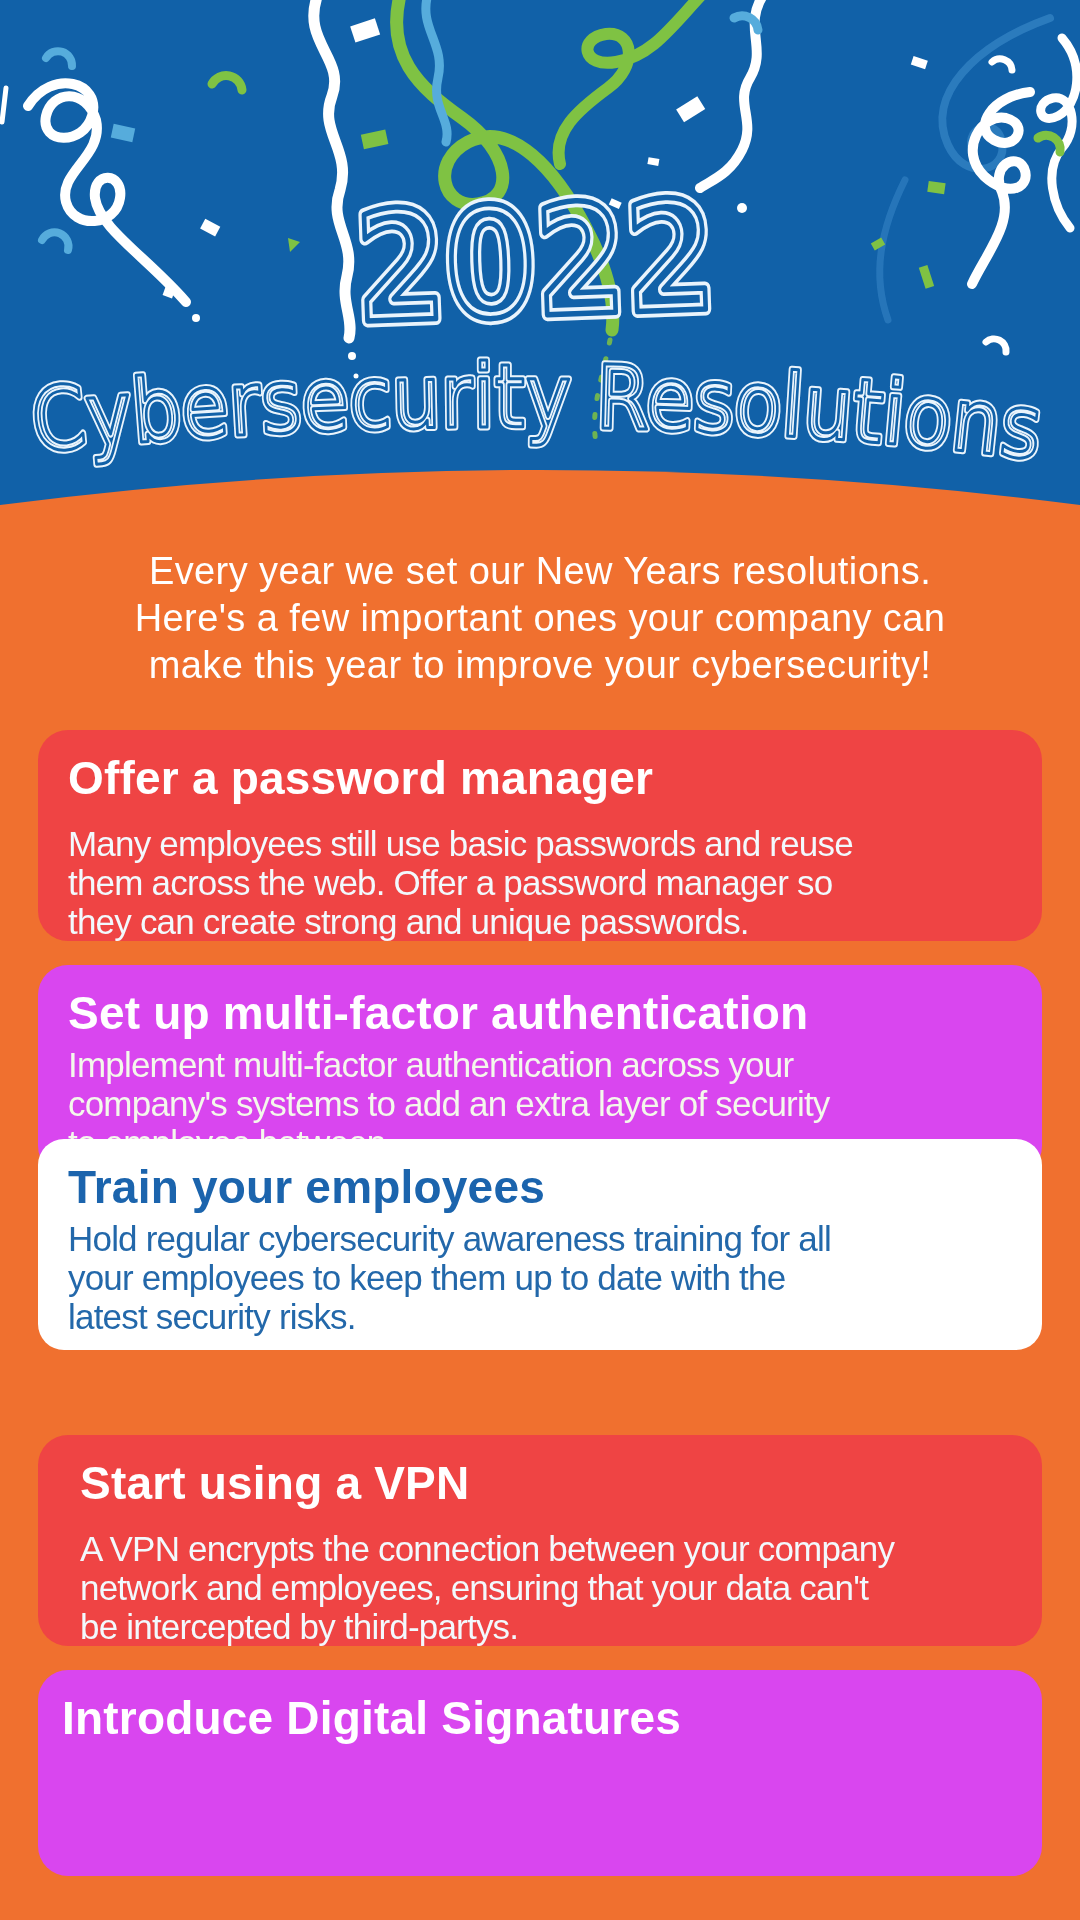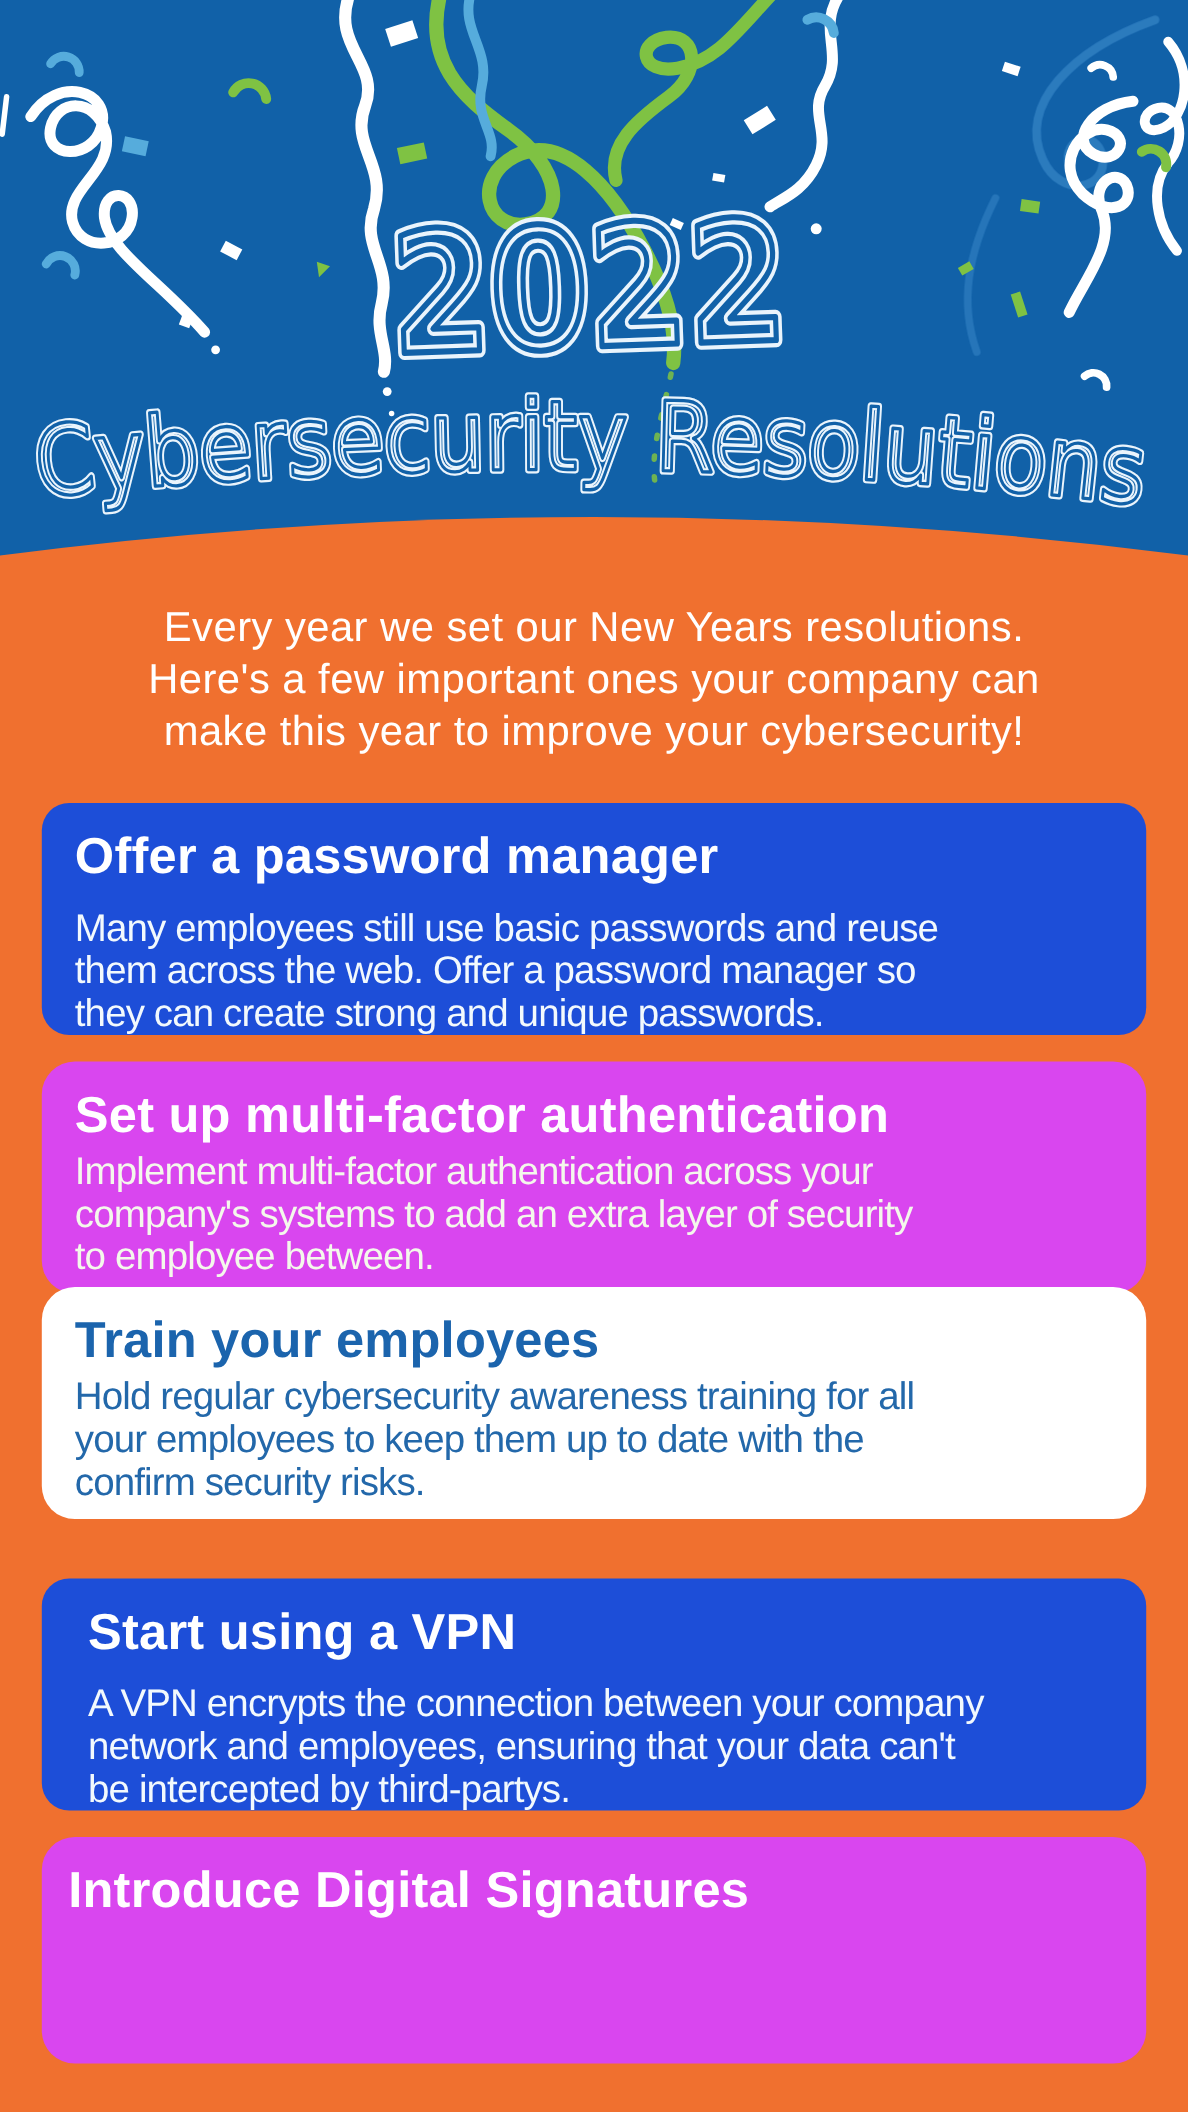--- a/index.html
+++ b/index.html
@@ -36,42 +36,42 @@
     text-align:center;
     white-space:pre-line;
   }
   
   .card{
     position:absolute;left:38px;width:1004px;height:211px;
     border-radius:30px;
     padding:22px 30px 0 30px;
     box-sizing:border-box;
   }
-  .card-blue{background:#1d4ed8;border-radius:25px;}
+  .card-blue{background:#ef4444;}
   .card-green{background:#d946ef;}
   .card-white{background:#FFFFFF;}
   .card-heading{
     font-size:46px;font-weight:700;line-height:52px;
     letter-spacing:0.2px;
     color:#FFFFFF;
   }
   .card-body{
     margin-top:6px;
     font-size:35px;line-height:39px;font-weight:400;
     letter-spacing:-0.8px;
     color:#FFFFFF;
     white-space:pre-line;
   }
   .card-blue  .card-body{color:#F2F9FD;margin-top:20px;}
   .card-green .card-body{color:#F4F8EB;}
   .card-white .card-heading{color:#1B64AD;}
   .card-white .card-body{color:#2368AA;}
   .c1{top:730px;}
   .c2{top:965px;}
-  .c3{top:1170px;}
+  .c3{top:1139px;border-radius:26px;}
   .c4{top:1435px;padding-left:42px;}
   .c5{top:1670px;height:206px;padding-left:24px;}
 </style>
 </head>
 <body>
 
 <div class="poster">
 
   <div class="header">
 
@@ -170,21 +170,21 @@
     <div class="card-heading">Set up multi-factor authentication</div>
     <div class="card-body">Implement multi-factor authentication across your
 company's systems to add an extra layer of security
 to employee between.</div>
   </div>
 
   <div class="card card-white c3">
     <div class="card-heading">Train your employees</div>
     <div class="card-body">Hold regular cybersecurity awareness training for all
 your employees to keep them up to date with the
-confirm security risks.</div>
+latest security risks.</div>
   </div>
 
   <div class="card card-blue c4">
     <div class="card-heading">Start using a VPN</div>
     <div class="card-body">A VPN encrypts the connection between your company
 network and employees, ensuring that your data can't
 be intercepted by third-partys.</div>
   </div>
 
   <div class="card card-green c5">

